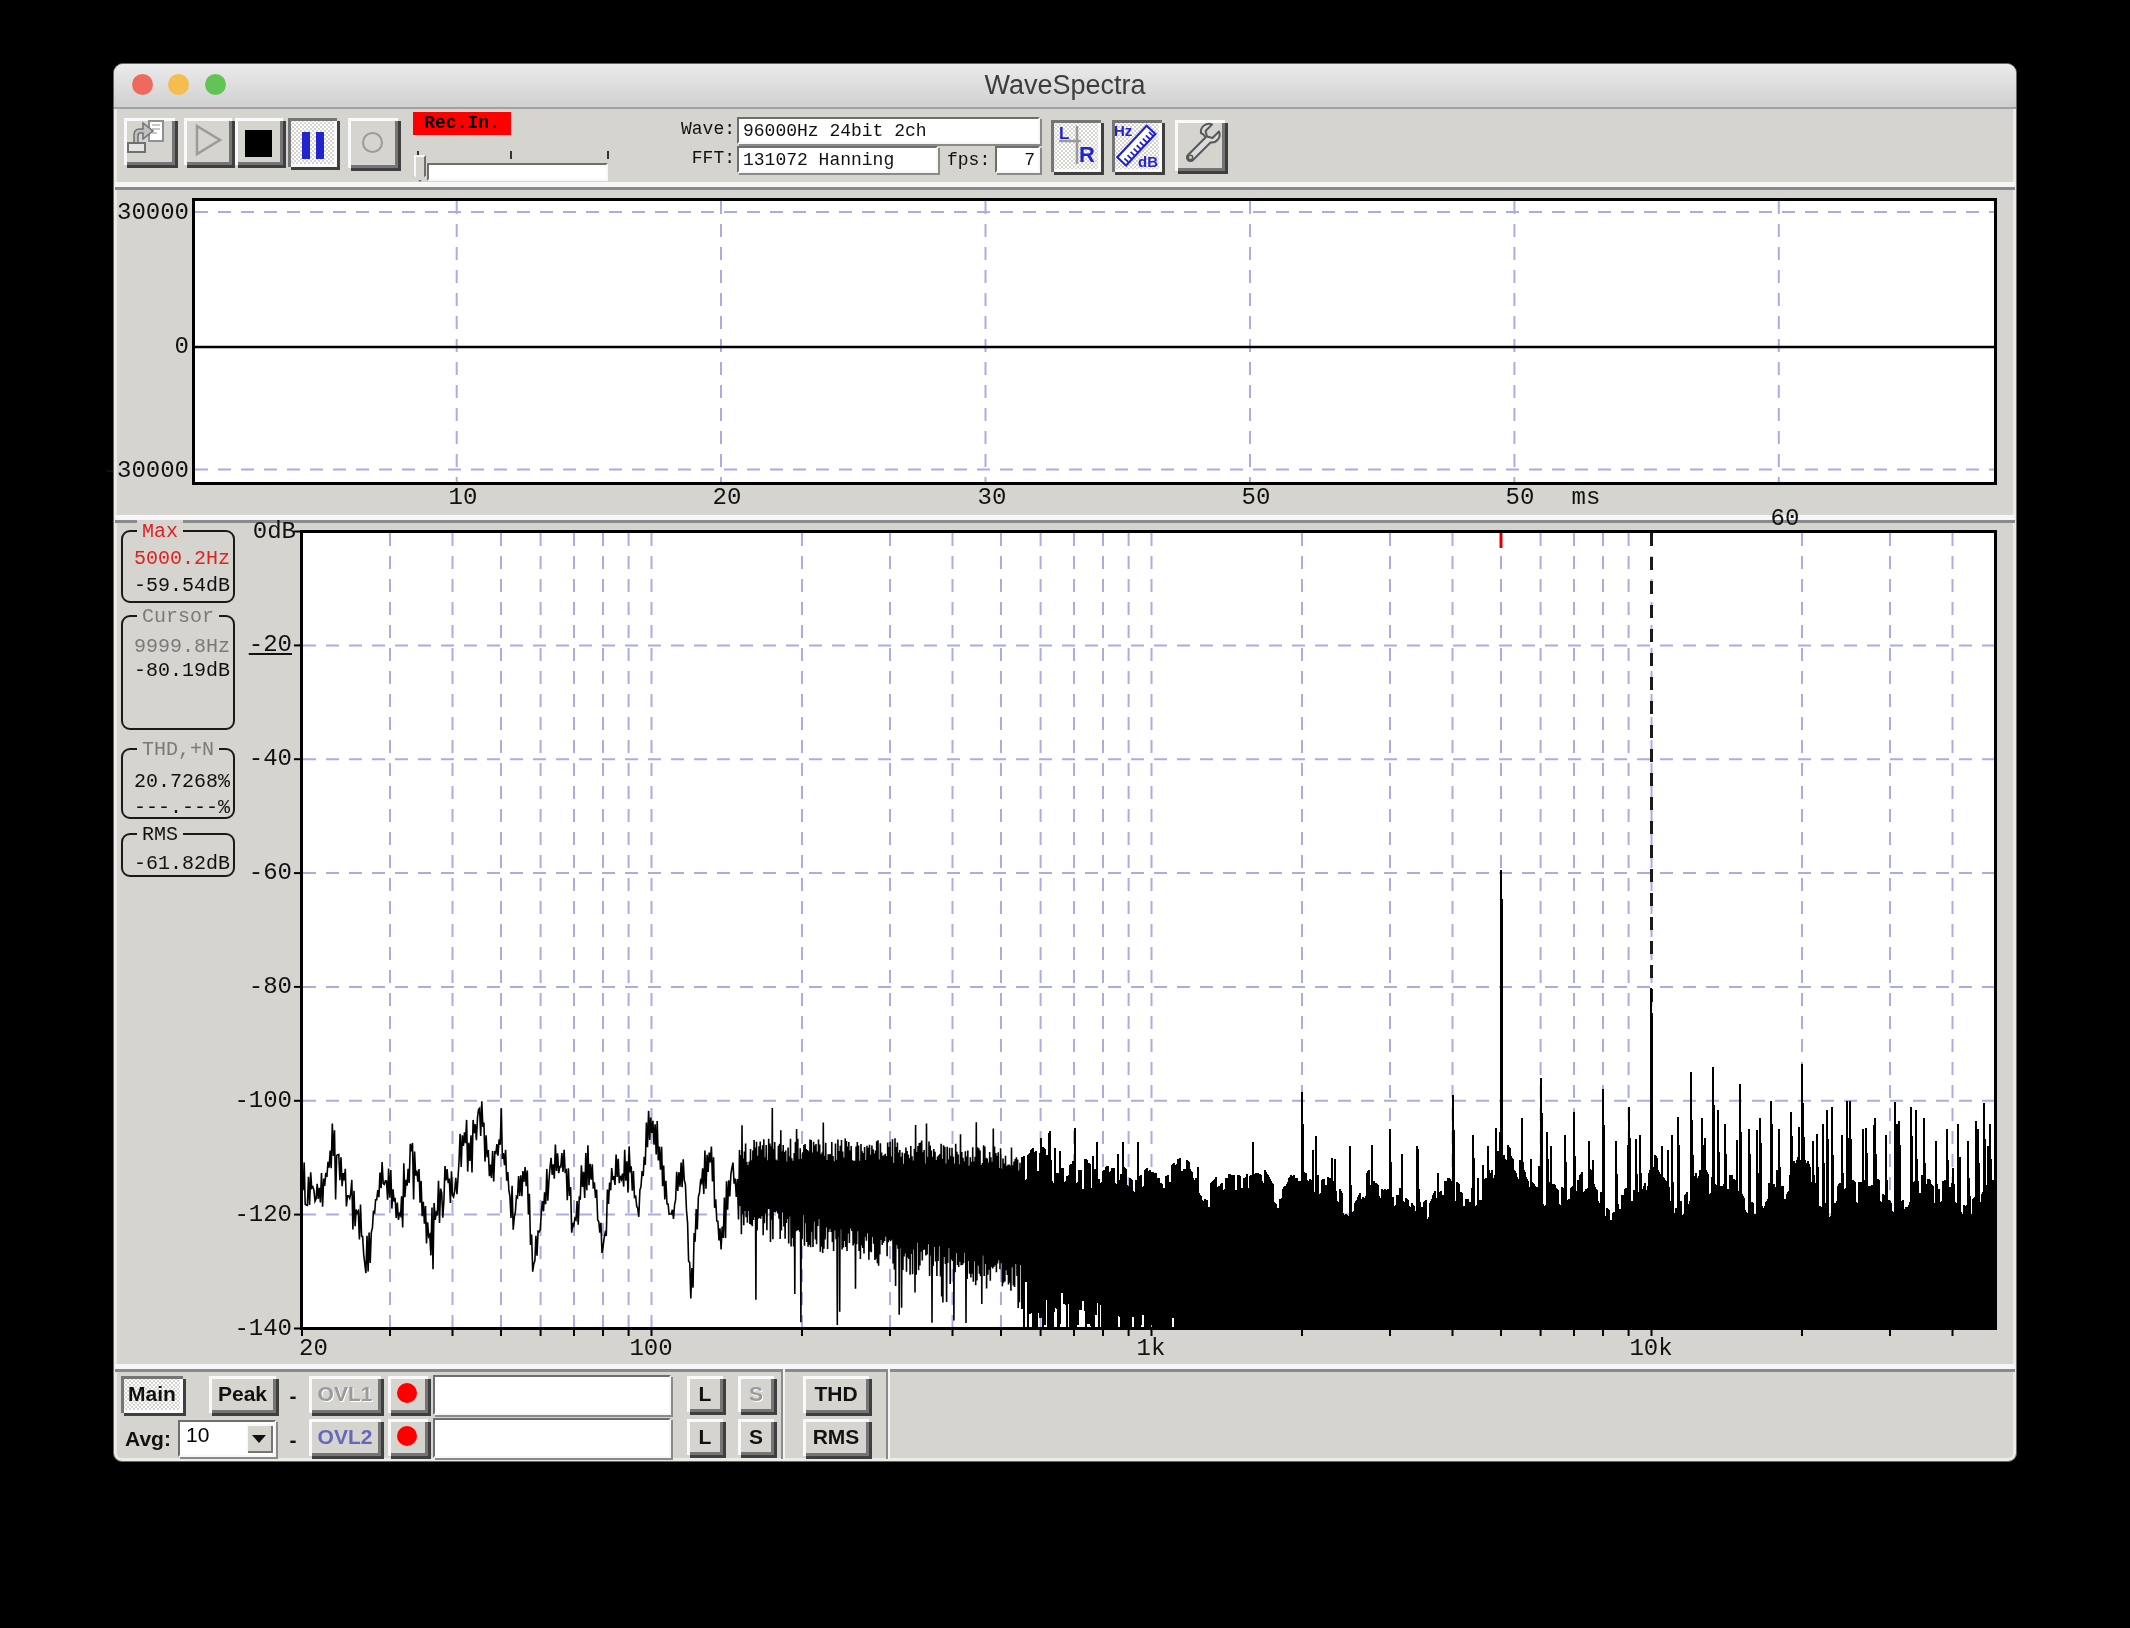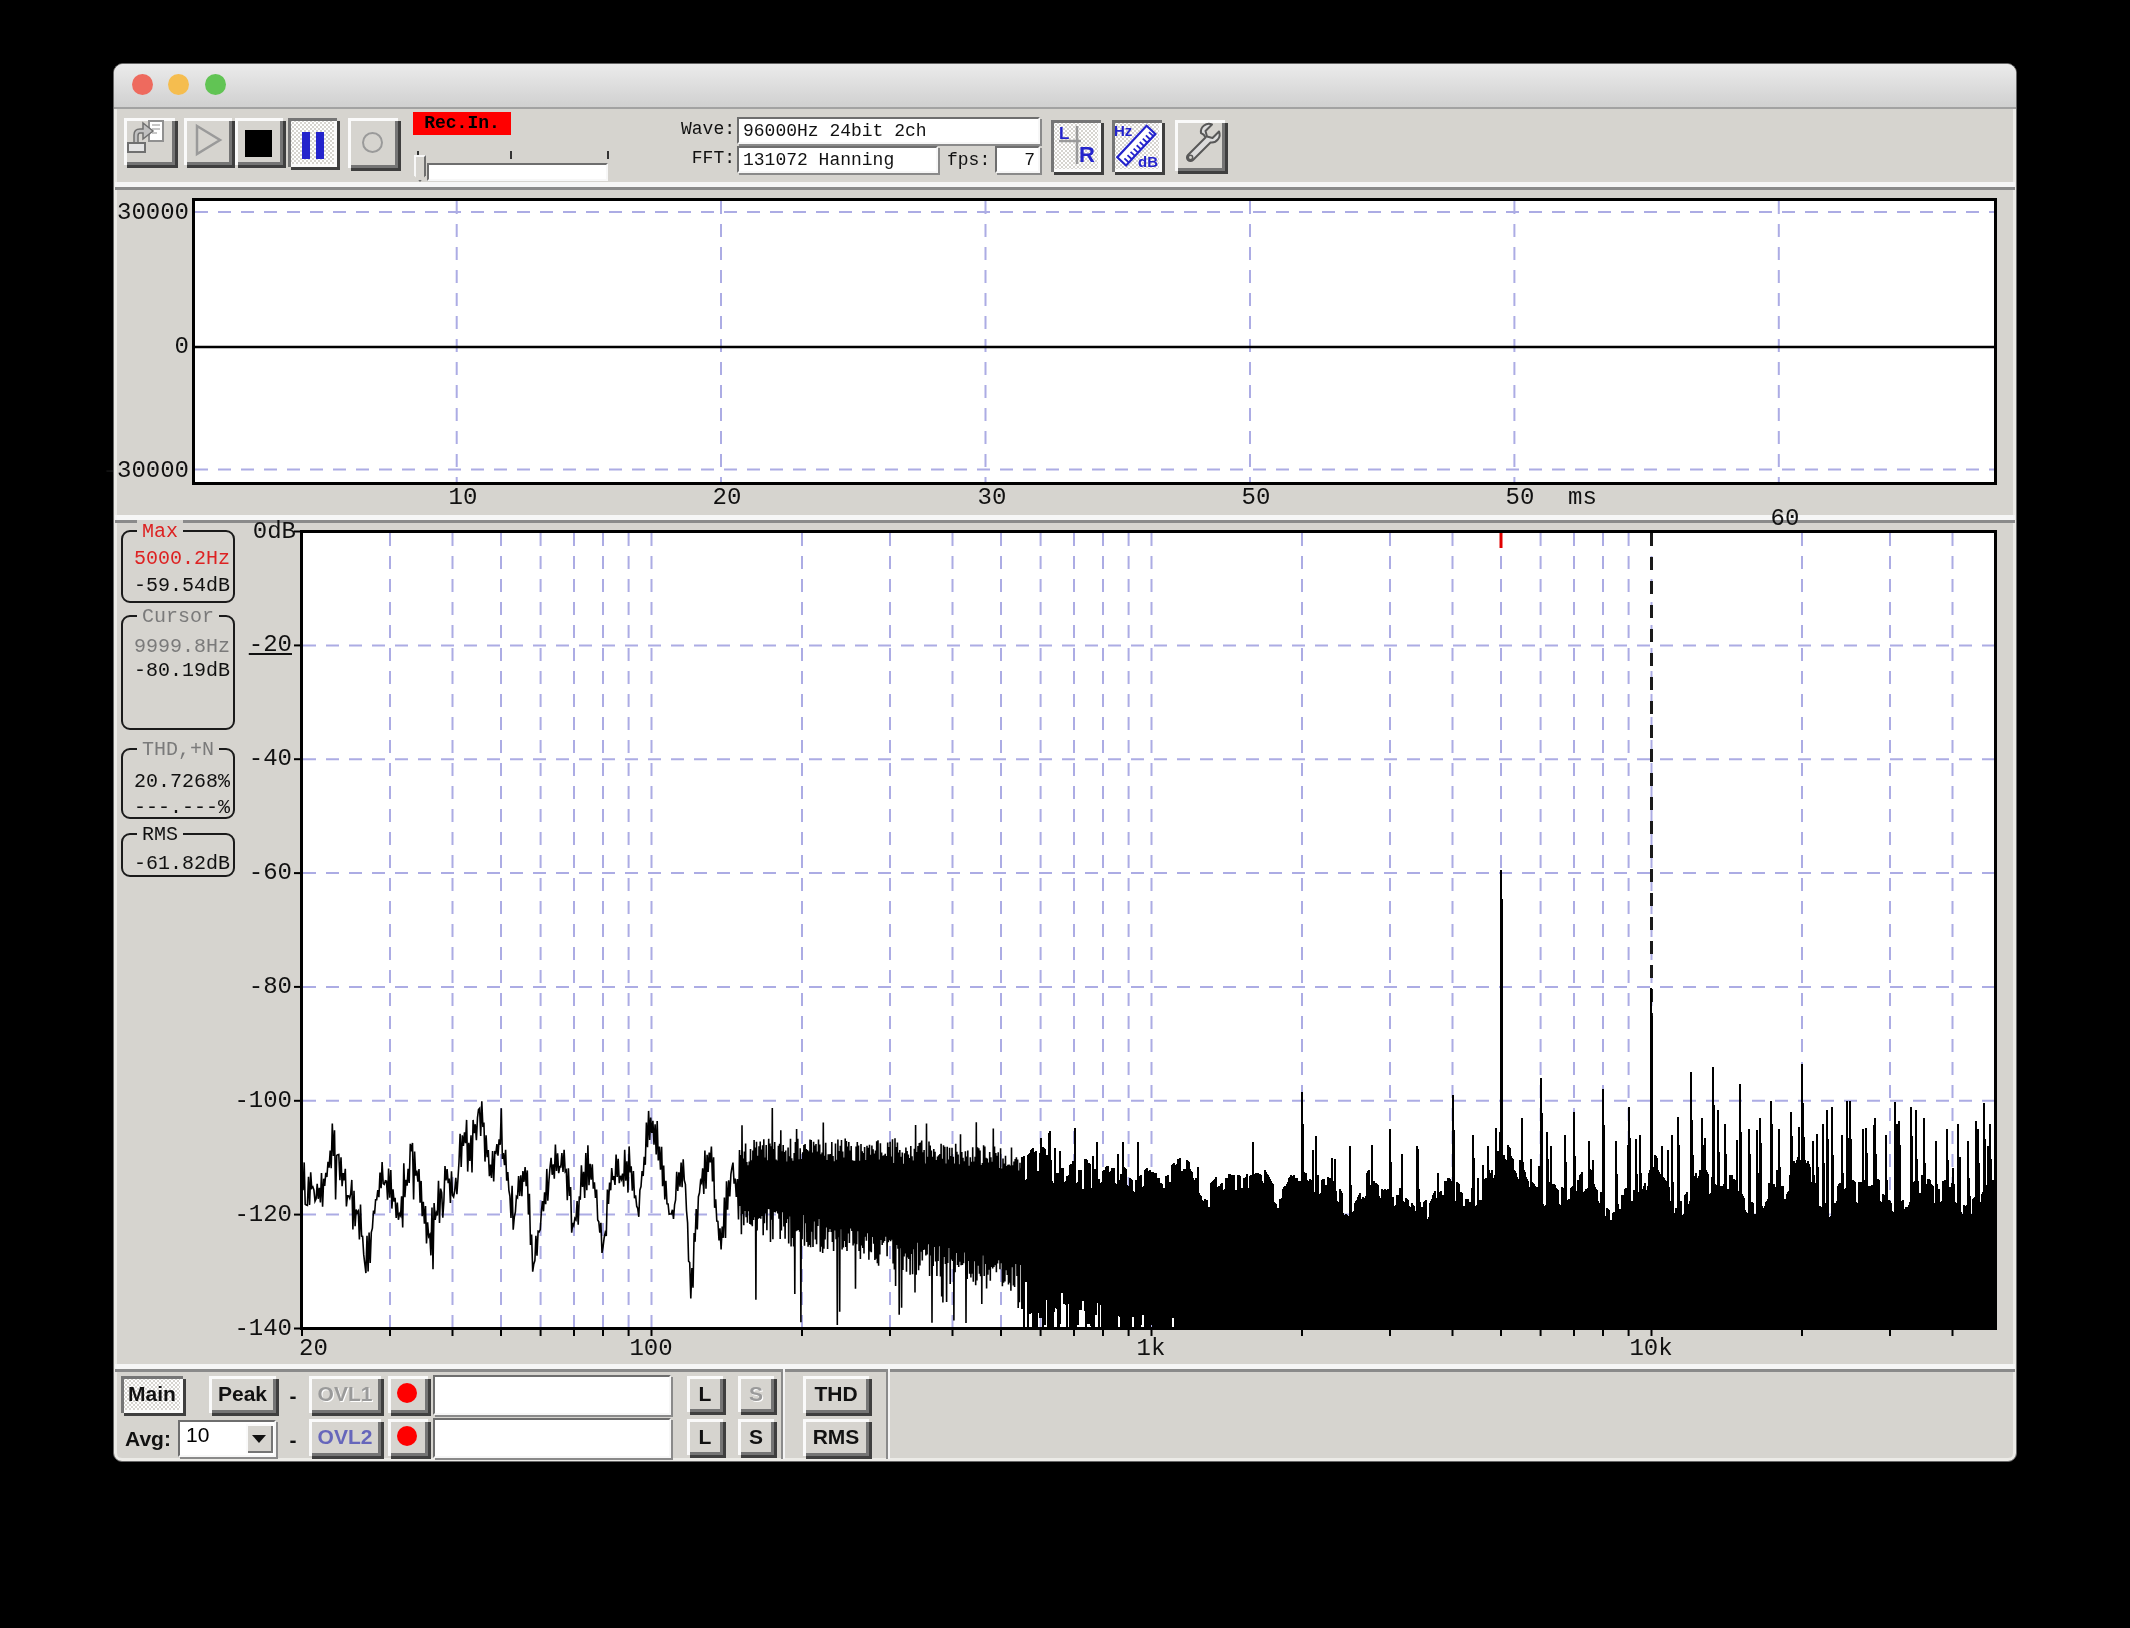--- a/index.html
+++ b/index.html
@@ -24,20 +24,21 @@
 .glab { position:absolute; top:-12px; left:14px; padding:0 5px; background:#d6d4cf;
   font-family:"Liberation Mono",monospace; font-size:20px; }
 .sep { position:absolute; background:#8a8a8a; box-shadow:2px 0 0 #f4f4f4; }
 .hsep { position:absolute; left:0; width:100%; height:5px; background:#f6f6f6; box-shadow:0 3px 0 #8a8a8a; }
 </style></head><body>
 <div id="win">
   <div id="titlebar">
     <div class="tl" style="left:18px;background:#ee6a5e"></div>
     <div class="tl" style="left:54px;background:#f5bd4f"></div>
     <div class="tl" style="left:91px;background:#61c454"></div>
+    <div id="title">WaveSpectra</div>
   </div>
 </div>
 
 <div class="btn" style="left:124px;top:118px;width:51px;height:47px"><svg width="46" height="42" viewBox="0 0 46 42">
 <rect x="25" y="3" width="14" height="20" fill="#fff" stroke="#909090" stroke-width="2"></rect>
 <path d="M28 7h8M28 11h8M28 15h5" stroke="#b5b5b5" stroke-width="1.5" fill="none"></path>
 <path d="M10 27 L10 17 Q10 11 16 11 L19 11 L19 5 L29 13 L19 21 L19 15 L16 15 Q14 15 14 18 L14 27 Z" fill="#c0c0c0" stroke="#707070" stroke-width="1.5"></path>
 <rect x="4" y="25" width="17" height="9" fill="#e4e4e4" stroke="#707070" stroke-width="2"></rect>
 </svg></div>
 <div class="btn" style="left:184px;top:118px;width:48px;height:47px"><svg width="46" height="42" viewBox="0 0 46 42">
@@ -192,21 +193,21 @@
   </svg>
 <div class="mono17" style="position:absolute;top:202px;height:22px;line-height:22px;left:69px;width:120px;text-align:right;">30000</div>
 <div class="mono17" style="position:absolute;top:336px;height:22px;line-height:22px;left:69px;width:120px;text-align:right;">0</div>
 <div class="mono17" style="position:absolute;top:460px;height:22px;line-height:22px;left:69px;width:120px;text-align:right;">-30000</div>
 <div class="mono17" style="position:absolute;top:487px;height:22px;line-height:22px;left:403px;width:120px;text-align:center;">10</div>
 <div class="mono17" style="position:absolute;top:487px;height:22px;line-height:22px;left:667px;width:120px;text-align:center;">20</div>
 <div class="mono17" style="position:absolute;top:487px;height:22px;line-height:22px;left:932px;width:120px;text-align:center;">30</div>
 <div class="mono17" style="position:absolute;top:487px;height:22px;line-height:22px;left:1196px;width:120px;text-align:center;">50</div>
 <div class="mono17" style="position:absolute;top:487px;height:22px;line-height:22px;left:1460px;width:120px;text-align:center;">50</div>
 <div class="mono17" style="position:absolute;top:508px;height:22px;line-height:22px;left:1725px;width:120px;text-align:center;">60</div>
-<div class="mono17" style="position:absolute;top:487px;height:22px;line-height:22px;left:1568px;width:120px;">ms</div>
+<div class="mono17" style="position:absolute;top:487px;height:22px;line-height:22px;left:1526px;width:120px;text-align:center;">ms</div>
 <div class="mono17" style="position:absolute;top:520.5px;height:22px;line-height:22px;left:176px;width:120px;text-align:right;">0dB</div>
 <div class="mono17" style="position:absolute;top:634.3571428571429px;height:22px;line-height:22px;left:172px;width:120px;text-align:right;text-decoration:underline;">-20</div>
 <div class="mono17" style="position:absolute;top:748.2142857142858px;height:22px;line-height:22px;left:172px;width:120px;text-align:right;">-40</div>
 <div class="mono17" style="position:absolute;top:862.0714285714286px;height:22px;line-height:22px;left:172px;width:120px;text-align:right;">-60</div>
 <div class="mono17" style="position:absolute;top:975.9285714285714px;height:22px;line-height:22px;left:172px;width:120px;text-align:right;">-80</div>
 <div class="mono17" style="position:absolute;top:1089.7857142857142px;height:22px;line-height:22px;left:172px;width:120px;text-align:right;">-100</div>
 <div class="mono17" style="position:absolute;top:1203.642857142857px;height:22px;line-height:22px;left:172px;width:120px;text-align:right;">-120</div>
 <div class="mono17" style="position:absolute;top:1317.5px;height:22px;line-height:22px;left:172px;width:120px;text-align:right;">-140</div>
 <div class="mono17" style="position:absolute;top:1338px;height:22px;line-height:22px;left:299px;width:60px;text-align:left;">20</div>
 <div class="mono17" style="position:absolute;top:1338px;height:22px;line-height:22px;left:591px;width:120px;text-align:center;">100</div>

